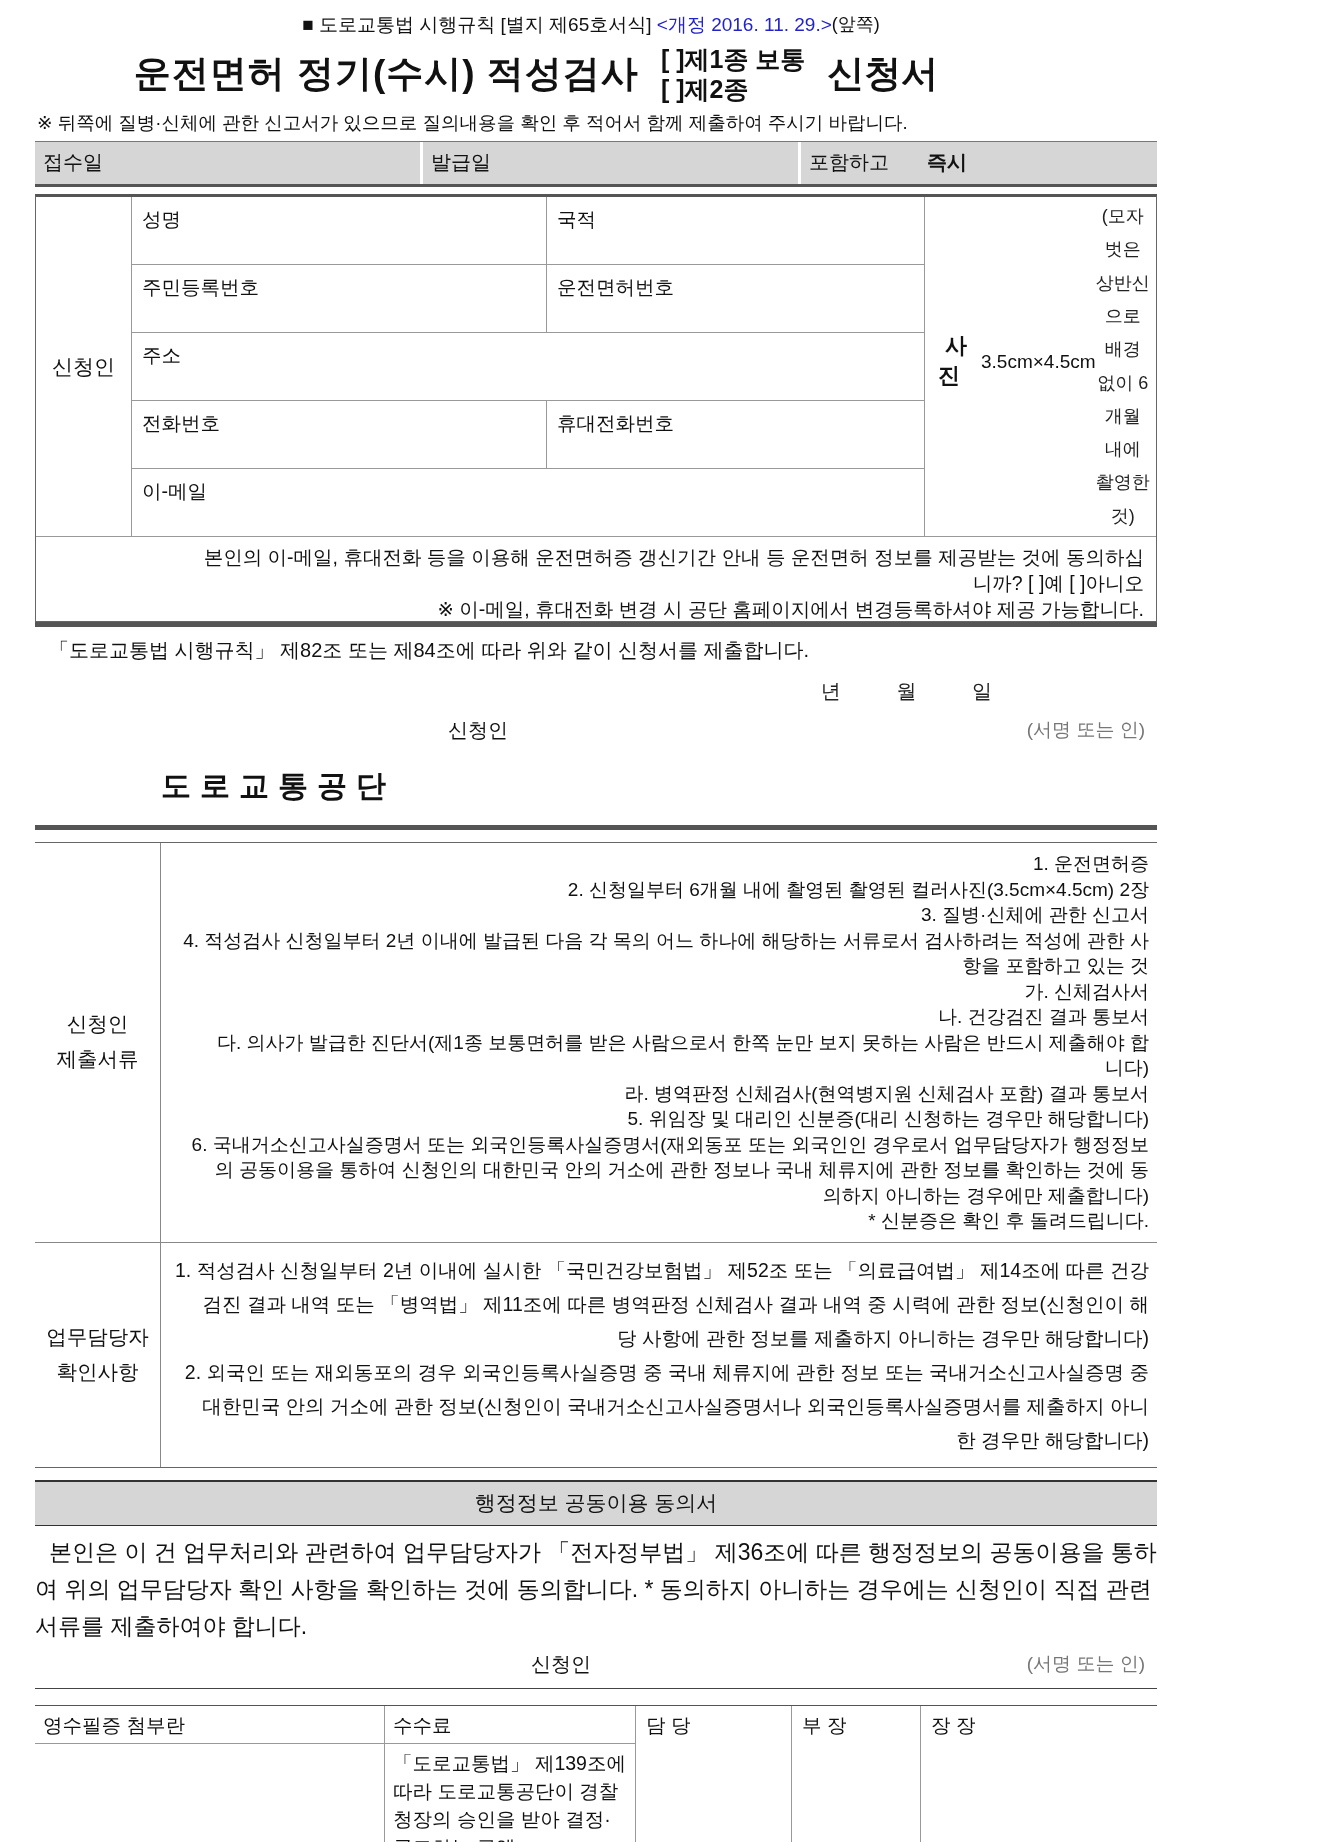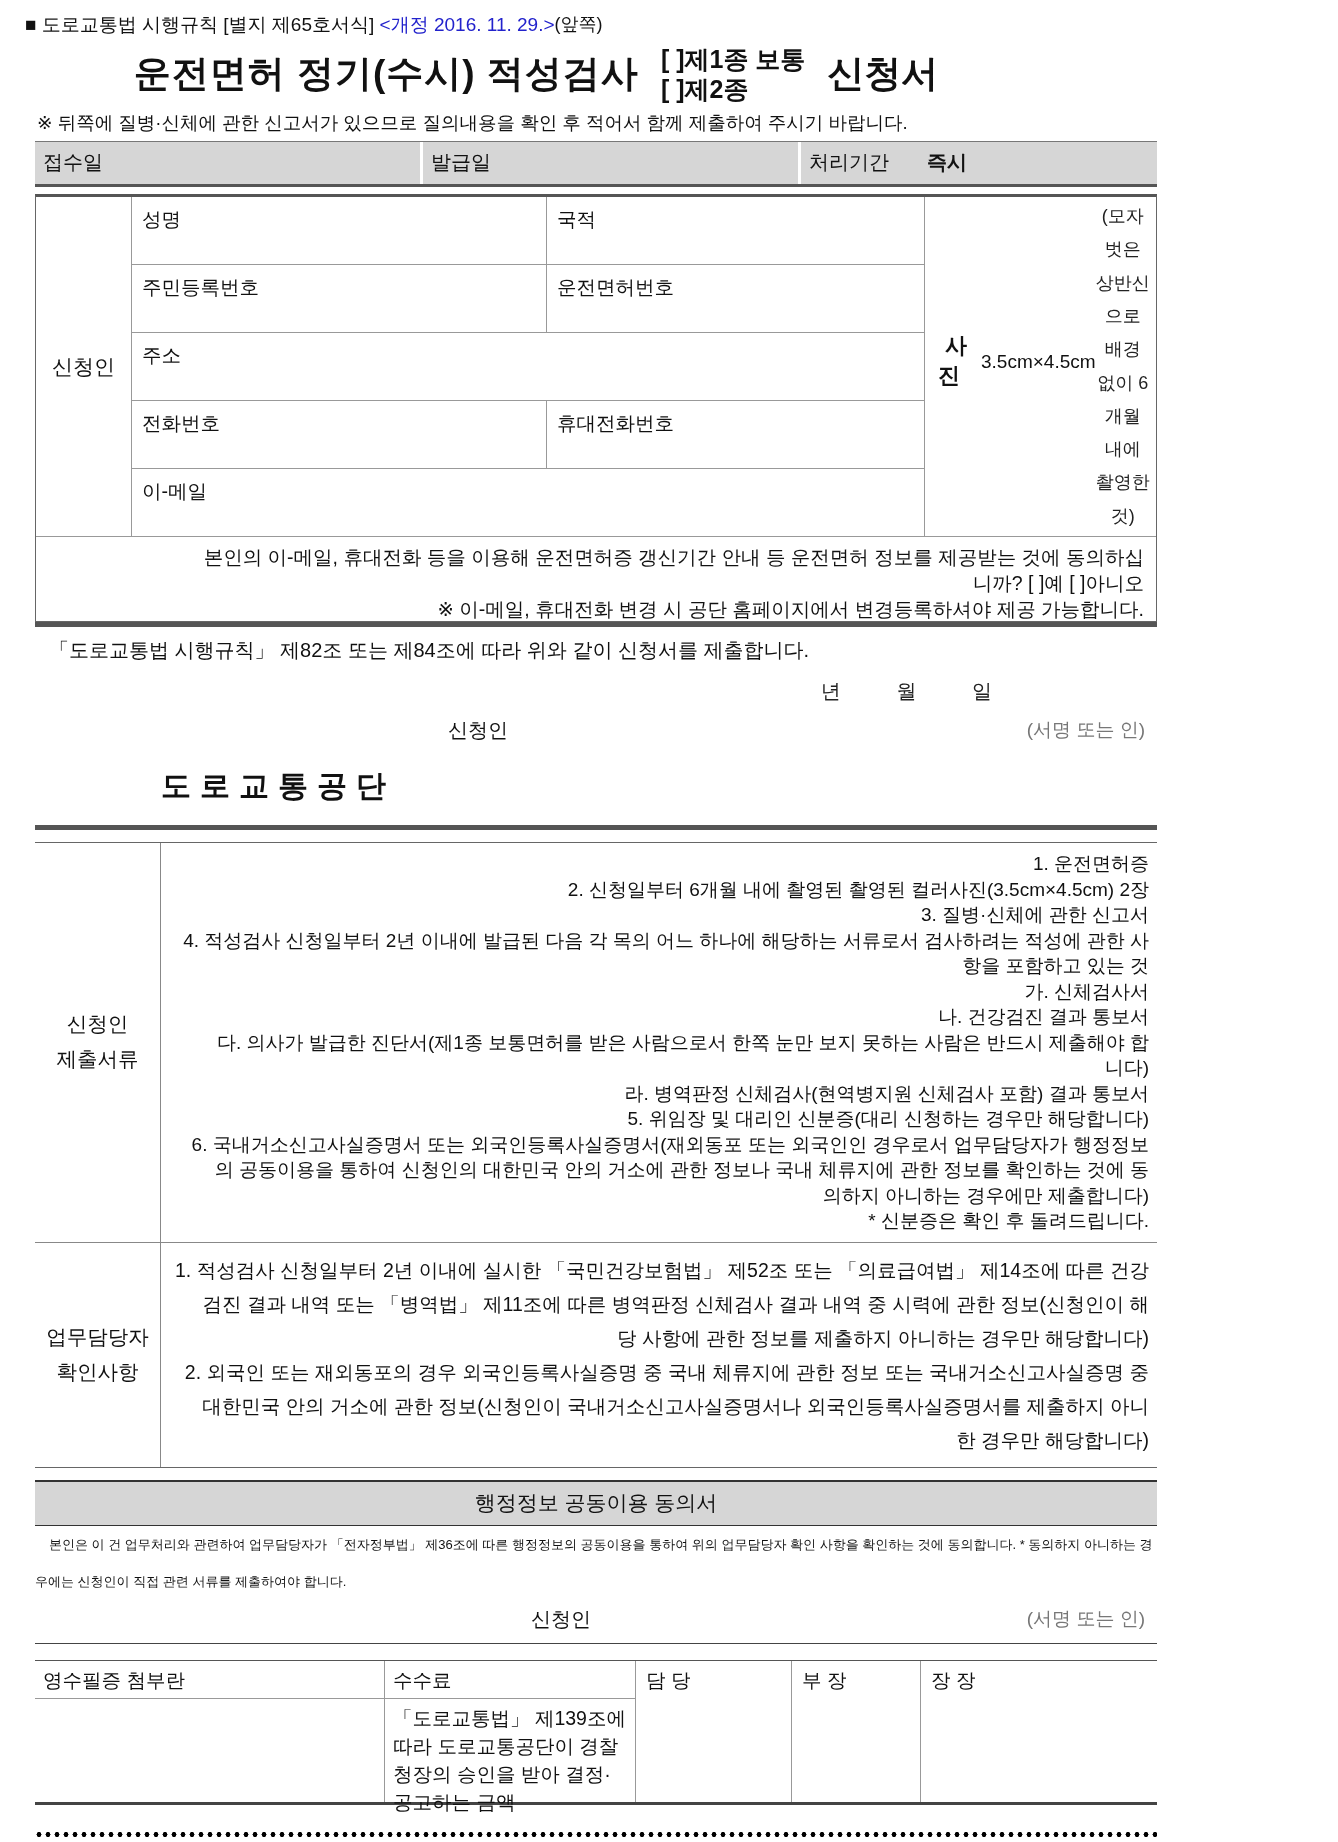--- a/index.html
+++ b/index.html
@@ -5,21 +5,21 @@
   * { margin:0; padding:0; box-sizing:border-box; }
   html,body { background:#ffffff; }
   body {
     width:1338px; height:1842px;
     font-family:"Liberation Sans","DejaVu Sans",sans-serif;
     color:#111; position:relative; overflow:hidden;
   }
   .page { padding:12px 181px 0 35px; }
 
   
-  .topline { display:flex; justify-content:flex-start; align-items:flex-start;
+  .topline { display:flex; justify-content:center; align-items:flex-start;
              font-size:19px; margin-left:-10px; }
   .topline .revision { color:#2222cc; }
   .front-label { font-size:18px; color:#111; }
 
   
   .title-row { display:flex; justify-content:center; align-items:center;
                gap:22px; margin:6px 120px 4px 0; }
   .title-main { font-size:37px; font-weight:bold; letter-spacing:1px; }
   .title-options { display:flex; flex-direction:column; line-height:1.2; }
   .title-option { font-size:25px; font-weight:bold; }
@@ -85,21 +85,21 @@
   .doc-items { padding:8px 8px 8px 14px; }
   .doc-line { font-size:19px; line-height:25.5px; padding-left:22px; text-indent:-22px; }
   .doc-line.indent-1 { padding-left:48px; }
   .officer-items { padding:10px 8px 10px 14px; }
   .officer-items .doc-line { font-size:19.5px; line-height:34px; padding-left:26px; text-indent:-26px; }
 
   
   .admin-bar { margin-top:12px; background:#d6d6d6; border-top:2px solid #333;
                border-bottom:1px solid #333; text-align:center;
                font-size:21px; padding:7px 0 8px 0; }
-  .admin-body { font-size:13px; line-height:37px; text-indent:14px; }
+  .admin-body { font-size:23px; line-height:37px; text-indent:14px; margin-top:8px; }
   .admin-sig { display:flex; justify-content:space-between; align-items:center; margin-top:6px; }
   .admin-sig .who { flex:1; text-align:center; font-size:20px; padding-left:60px; }
   .admin-rule { border-top:1px solid #444; margin-top:10px; }
 
   
   .fee-table { margin-top:16px; border-top:1px solid #555; border-bottom:3px solid #444;
                background:#999; display:grid; gap:1px;
                grid-template-columns:349px 250px 155px 128px 1fr;
                grid-template-rows:37px 103px;
                grid-template-areas:
@@ -133,21 +133,21 @@
       <div class="title-option">[ ]제2종</div>
     </div>
     <div class="title-suffix">신청서</div>
   </div>
 
   <div class="notice">※  뒤쪽에 질병·신체에 관한 신고서가 있으므로 질의내용을 확인 후 적어서 함께 제출하여 주시기 바랍니다.</div>
 
   <div class="meta-row">
     <div class="meta-cell">접수일</div>
     <div class="meta-cell">발급일</div>
-    <div class="meta-cell"><span>처리기간</span><span class="bold">즉시</span></div>
+    <div class="meta-cell"><span>포함하고</span><span class="bold">즉시</span></div>
   </div>
 
   <div class="app-table">
     <div class="a-lab">신청인</div>
     <div class="cell c-nm">성명</div>
     <div class="cell c-nat">국적</div>
     <div class="cell c-rrn">주민등록번호</div>
     <div class="cell c-lic">운전면허번호</div>
     <div class="cell c-adr">주소</div>
     <div class="cell c-tel">전화번호</div>

